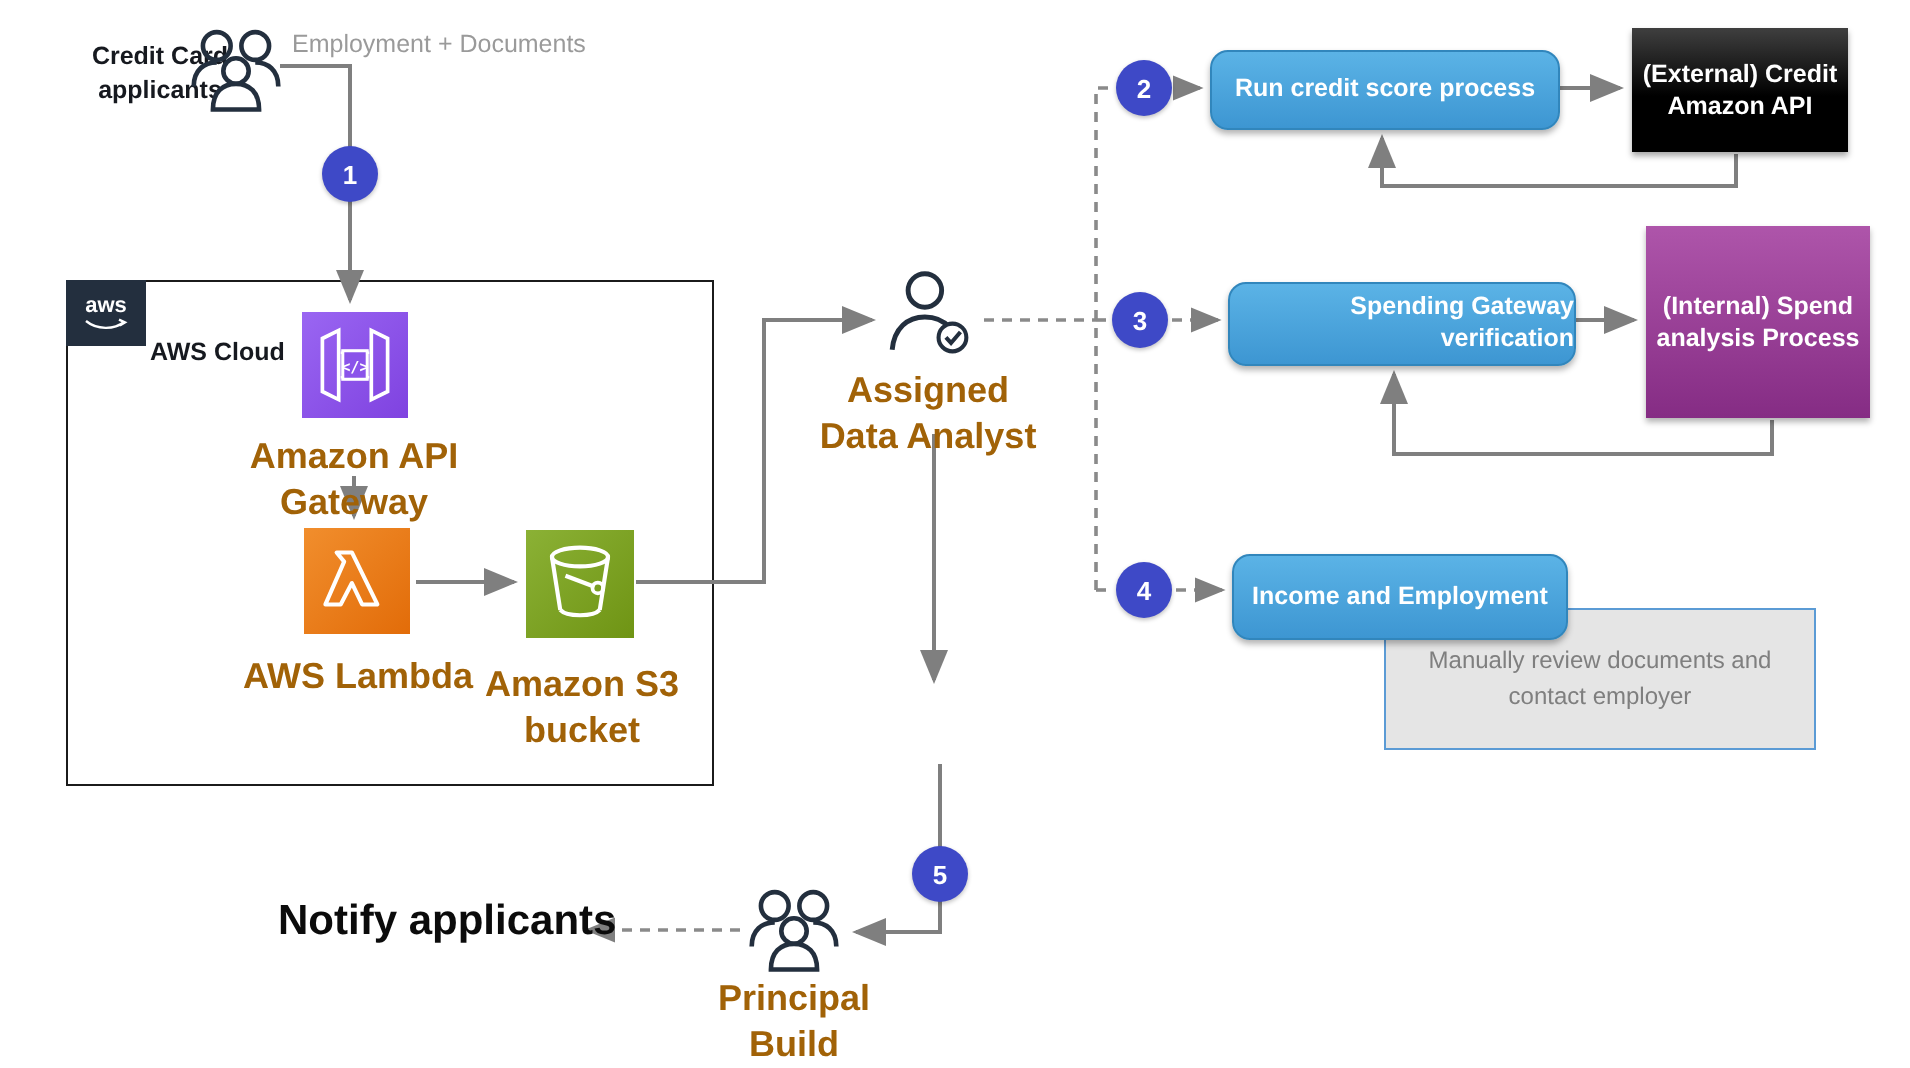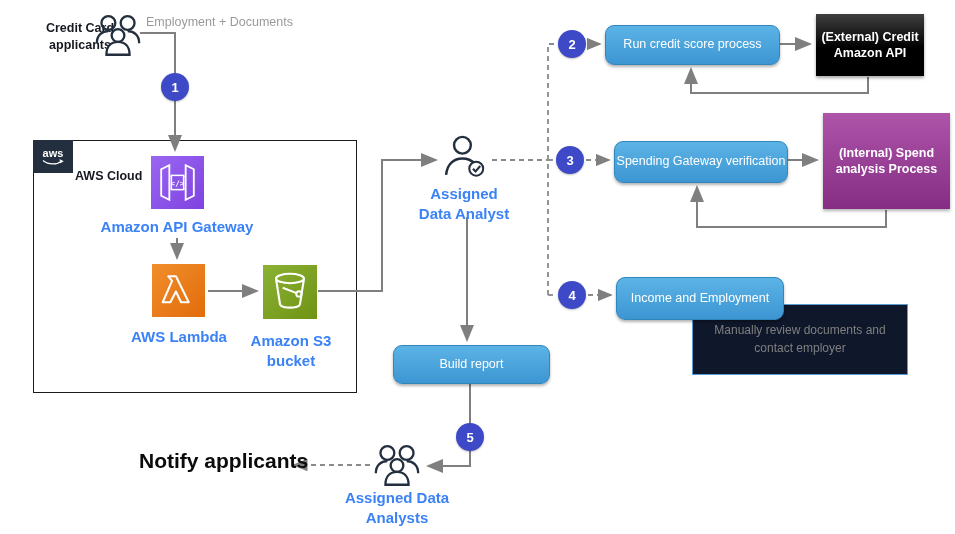--- a/index.html
+++ b/index.html
@@ -12,37 +12,37 @@
   .cloud-box{left:33px;top:140px;width:322px;height:251px;border:1.5px solid #1b1b1b;z-index:1;background:transparent;}
   .aws-logo{left:33px;top:140px;width:40px;height:33px;background:#232F3E;z-index:2;display:flex;flex-direction:column;align-items:center;justify-content:center;}
   .aws-word{color:#fff;font-size:11px;font-weight:bold;line-height:1;margin-top:2px;}
   .cloud-label{left:75px;top:148px;font-size:12.5px;font-weight:600;margin-top:21px;}
   
   .tile{width:53px;height:53px;z-index:2;}
   .tile svg{display:block;}
   .tile-apigw{left:151px;top:156px;background:linear-gradient(135deg,#9A66F2,#7F42E0);}
   .tile-lambda{left:152px;top:264px;background:linear-gradient(135deg,#F18E2D,#E26C09);}
   .tile-s3{left:263px;top:265px;width:54px;height:54px;background:linear-gradient(135deg,#8BB135,#6F9414);}
-  .node-label{font-size:15px;font-weight:600;text-align:center;line-height:1.3;z-index:2;color:#3b82f6;}
+  .node-label{font-size:18px;font-weight:600;text-align:center;line-height:1.3;z-index:2;color:#a16207;}
   
   .proc{background:linear-gradient(#5BB3E6,#3D96D2);border:1px solid #3186bc;border-radius:9px;
-        box-shadow:0 2px 3px rgba(0,0,0,.3);color:#fff;font-weight:normal;font-size:12.5px;
+        box-shadow:0 2px 3px rgba(0,0,0,.3);color:#fff;font-weight:bold;font-size:12.5px;
         display:flex;align-items:center;justify-content:center;text-align:right;line-height:1.25;z-index:4;}
   .proc-run{left:605px;top:25px;width:173px;height:38px;}
   .proc-spend{left:614px;top:141px;width:172px;height:40px;}
   .proc-income{left:616px;top:277px;width:166px;height:41px;}
   .proc-build{left:393px;top:345px;width:155px;height:37px;}
   
   .ext-box{left:816px;top:14px;width:108px;height:62px;background:linear-gradient(#3f3f3f,#000 55%);
            color:#fff;font-weight:bold;font-size:12.5px;display:flex;align-items:center;justify-content:center;
            text-align:center;line-height:1.3;z-index:4;box-shadow:0 2px 3px rgba(0,0,0,.35);}
-  .int-box{left:823px;top:113px;width:127px;height:96px;background:linear-gradient(#AE55AA,#852C84);
+  .int-box{left:823px;top:113px;width:112px;height:96px;background:linear-gradient(#AE55AA,#852C84);
            color:#fff;font-weight:bold;font-size:12.5px;display:flex;align-items:center;justify-content:center;
            text-align:center;line-height:1.3;z-index:4;box-shadow:0 2px 3px rgba(0,0,0,.3);}
-  .note-box{left:692px;top:304px;width:214px;height:69px;border:1.5px solid #5B9BD5;background:#0f172a;
+  .note-box{left:692px;top:304px;width:214px;height:69px;border:1.5px solid #5B9BD5;background:#e5e5e5;
             color:#7f7f7f;font-size:12px;display:flex;align-items:center;justify-content:center;
             text-align:center;line-height:1.45;z-index:3;}
   
   .badge{width:28px;height:28px;border-radius:50%;background:#3E49C7;color:#fff;font-weight:bold;font-size:13px;
          display:flex;align-items:center;justify-content:center;z-index:6;box-shadow:0 1px 2px rgba(0,0,0,.25);}
   .b1{left:161px;top:73px;} .b2{left:558px;top:30px;} .b3{left:556px;top:146px;}
   .b4{left:558px;top:281px;} .b5{left:456px;top:423px;}
   
   .icon-wrap{z-index:2;}
   .applicants-label{left:20px;top:20px;width:120px;font-size:12.5px;font-weight:bold;text-align:center;line-height:1.35;}
@@ -189,32 +189,31 @@
       </div>
   </div>
 
   <div class="abs note-box">
     <div>
         <div>Manually review documents and</div>
         <div>contact employer</div>
       </div>
   </div>
 
-  <div class="abs proc proc-build">Build report</div>
 
   <div class="abs icon-wrap" style="left:372px;top:443px;">
     <svg width="50" height="45" viewBox="0 0 52 46" fill="none" stroke="#232F3E" stroke-width="2.4">
       <circle cx="16" cy="10" r="7.2"></circle>
       <circle cx="36" cy="10" r="7.2"></circle>
       <path d="M4,31 c0,-8.5 5.5,-12.5 12,-12.5"></path>
       <path d="M48,31 c0,-8.5 -5.5,-12.5 -12,-12.5"></path>
       <circle cx="26" cy="23" r="6.6" fill="#fff"></circle>
       <path d="M14,43 c0,-9 5,-13.3 12,-13.3 c7,0 12,4.3 12,13.3 Z" fill="#fff"></path>
     </svg>
   </div>
   <div class="abs node-label" style="left:337px;top:488px;width:120px;">
-    <div>Assigned Data</div>
+    <div>Principal Build</div>
     <div>Analysts</div>
   </div>
 
   <div class="abs notify-label">Notify applicants</div>
 
 </div>
 
 </body></html>

